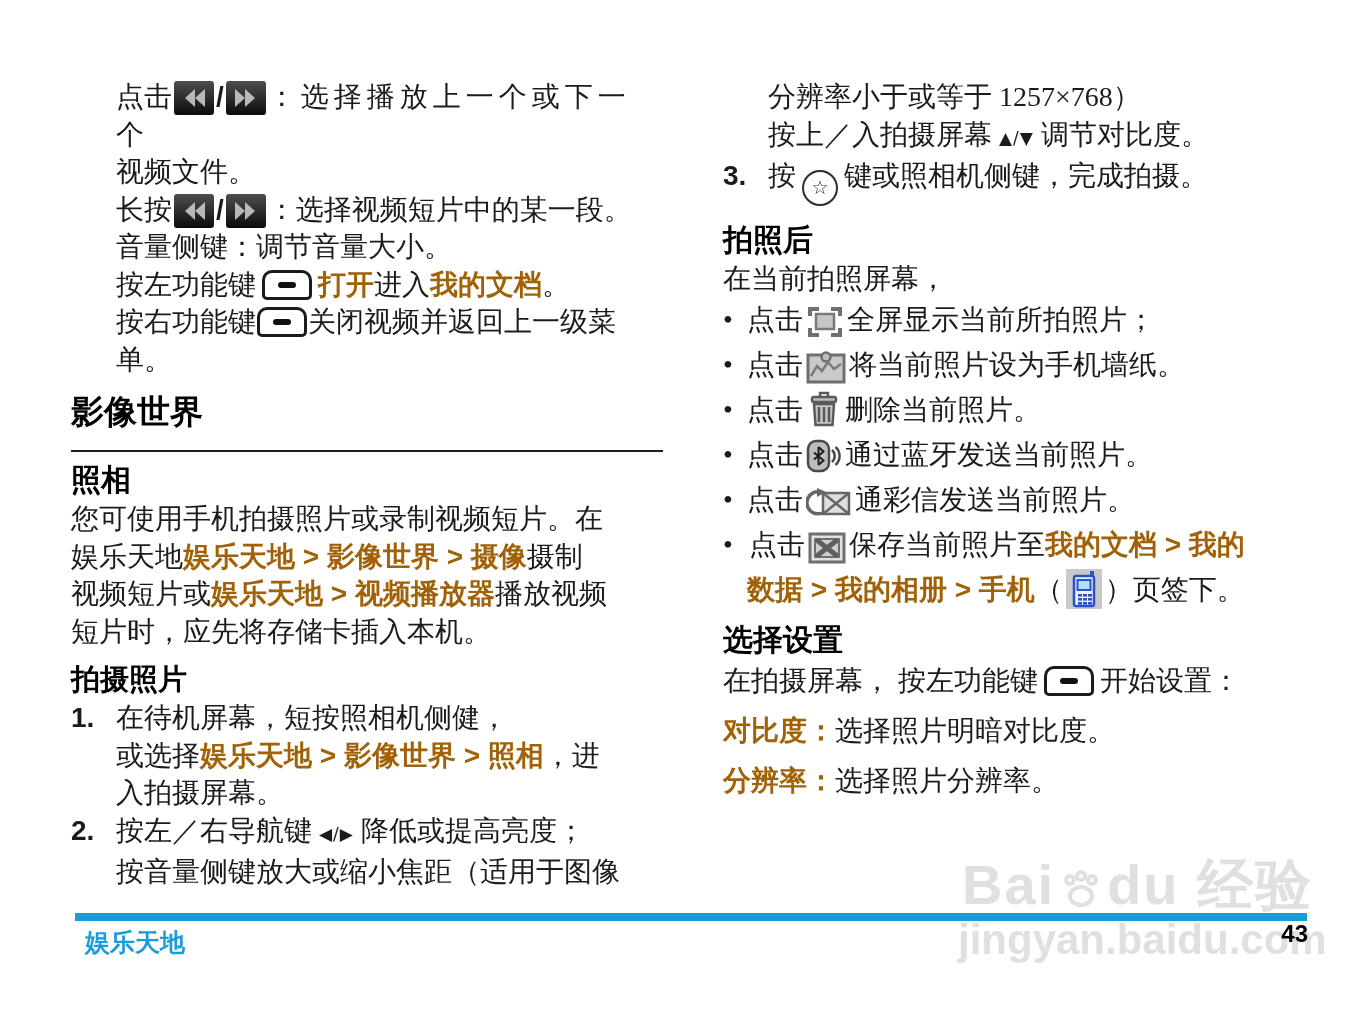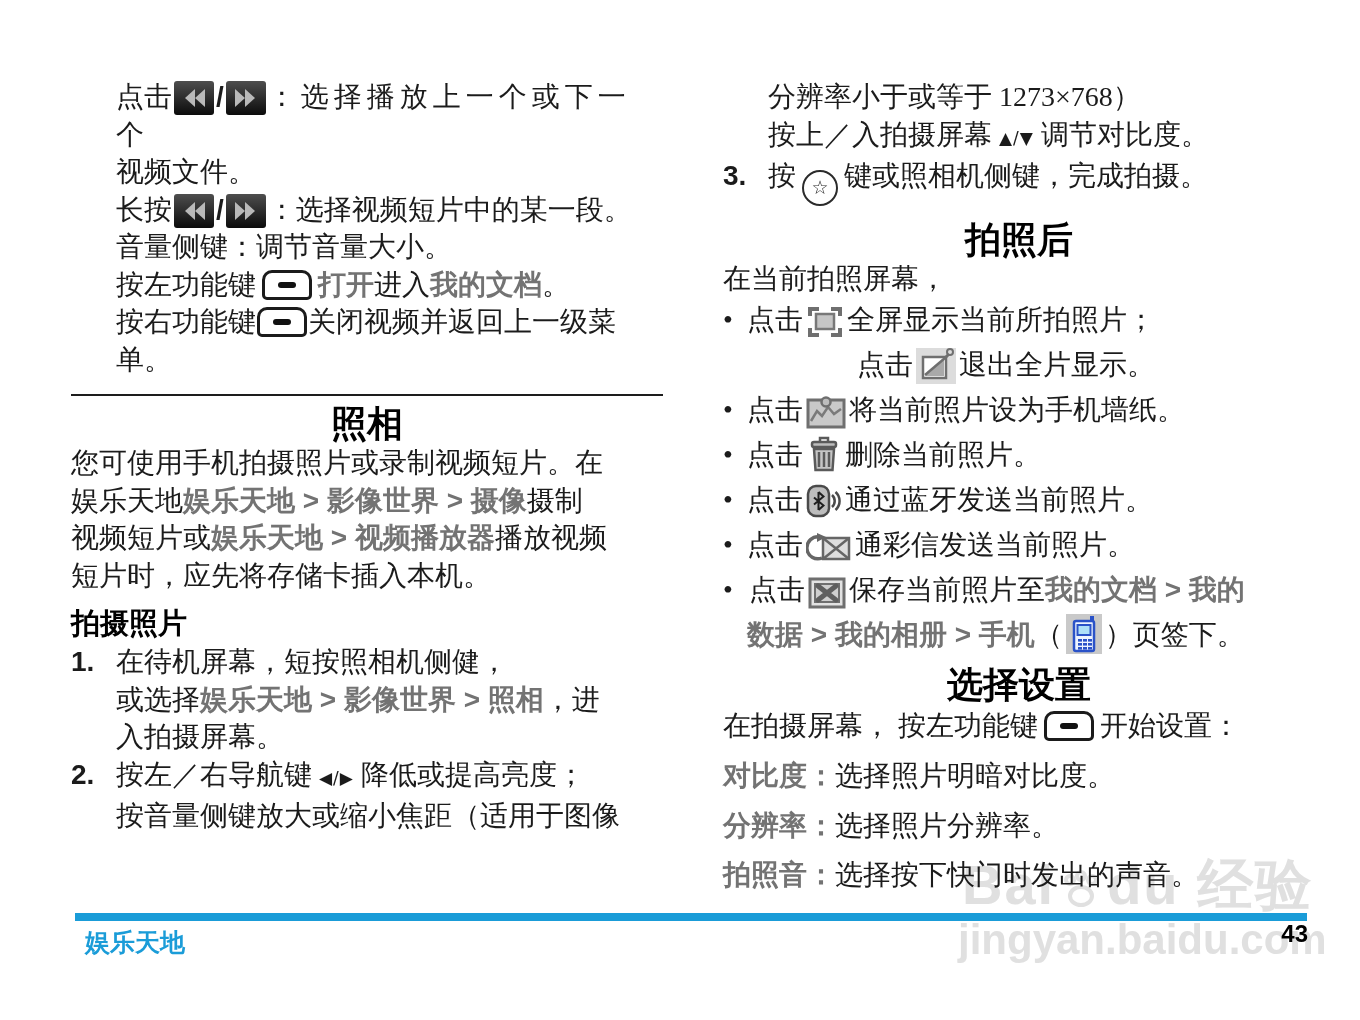--- a/index.html
+++ b/index.html
@@ -3,24 +3,24 @@
 <meta charset="utf-8">
 <style>
   html,body{margin:0;padding:0;background:#ffffff;}
   .page{position:relative;width:1360px;height:1020px;background:#fff;overflow:hidden;
         font-family:"Liberation Serif","DejaVu Serif",serif;font-size:28px;color:#1b1b1b;}
   .col{position:absolute;top:78px;width:592px;}
   .col-left{left:71px;}
   .col-right{left:723px;}
   .ln{line-height:37.5px;min-height:37.5px;}
   .sp6{letter-spacing:5px;}
-  .link{color:#737373;font-family:"Liberation Sans","DejaVu Sans",sans-serif;font-weight:bold;}
+  .link{color:#a16207;font-family:"Liberation Sans","DejaVu Sans",sans-serif;font-weight:bold;}
   .hd{font-family:"Liberation Sans","DejaVu Sans",sans-serif;font-weight:bold;color:#000;}
   .h-big{font-size:33px;line-height:44px;margin-top:12px;}
-  .h-mid{font-size:36px;line-height:40px;margin-top:8px;text-align:center;}
+  .h-mid{font-size:30px;line-height:40px;margin-top:8px;}
   .h-sub{font-size:29px;line-height:39px;margin-top:10px;}
   .divider{border:none;border-top:2px solid #1d1d1d;margin:16px 0 4px 0;width:100%;}
   .indent{padding-left:45px;}
   .numrow{display:flex;}
   .num{width:45px;flex:0 0 45px;font-family:"Liberation Sans","DejaVu Sans",sans-serif;font-weight:bold;}
   .brow{display:flex;}
   .dot{width:24px;flex:0 0 24px;line-height:45px;}
   .bln{line-height:45px;min-height:45px;text-align:right;}
   .arrows{font-family:"DejaVu Sans",sans-serif;font-size:17px;letter-spacing:1px;}
   
@@ -93,20 +93,21 @@
       <div class="ln">音量侧键：调节音量大小。</div>
       <div class="ln">
         <span>按左功能键</span><span class="softkey"></span><span class="link">打开</span><span>进入</span><span class="link">我的文档</span><span>。</span>
       </div>
       <div class="ln">
         <span>按右功能键</span><span class="softkey" style="margin:0 1px;"></span><span>关闭视频并返回上一级菜</span>
       </div>
       <div class="ln">单。</div>
     </div>
 
+    <div class="hd h-big">影像世界</div>
     <hr class="divider">
     <div class="hd h-mid">照相</div>
 
     <div>
       <div class="ln">您可使用手机拍摄照片或录制视频短片。在</div>
       <div class="ln">
         <span>娱乐天地</span><span class="link">娱乐天地 &gt; 影像世界 &gt; 摄像</span><span>摄制</span>
       </div>
       <div class="ln">
         <span>视频短片或</span><span class="link">娱乐天地 &gt; 视频播放器</span><span>播放视频</span>
@@ -132,21 +133,21 @@
         <div class="ln">
           <span>按左／右导航键 </span><span class="arrows">◀/▶</span><span> 降低或提高亮度；</span>
         </div>
         <div class="ln">按音量侧键放大或缩小焦距（适用于图像</div>
       </div>
     </div>
   </div>
 
   <div class="col col-right">
     <div style="padding-left:45px;">
-      <div class="ln">分辨率小于或等于 1273×768）</div>
+      <div class="ln">分辨率小于或等于 1257×768）</div>
       <div class="ln">
         <span>按上／入拍摄屏幕 </span><span class="arrows">▲/▼</span><span> 调节对比度。</span>
       </div>
     </div>
     <div class="numrow">
       <div class="num ln">3.</div>
       <div class="ln">
         <span>按</span><span class="starkey">
               <span>☆</span>
             </span><span>键或照相机侧键，完成拍摄。</span>
@@ -157,30 +158,20 @@
     <div class="ln">在当前拍照屏幕，</div>
 
     <div class="brow">
       <div class="dot">•</div>
       <div>
         <div class="bln">
           <span>点击</span><span class="gicon"><svg width="38" height="34" viewBox="0 0 38 34">
                   <rect x="10" y="9" width="18" height="15" fill="#c6c6c6" stroke="#787878" stroke-width="2.5"></rect>
                   <path d="M4,11 V4 H13 M25,4 H34 V11 M34,23 V30 H25 M13,30 H4 V23" fill="none" stroke="#6f6f6f" stroke-width="4"></path>
                 </svg></span><span>全屏显示当前所拍照片；</span>
-        </div>
-        <div class="bln">
-          <span>点击</span><span class="gicon"><svg width="40" height="38" viewBox="0 0 40 38">
-                  <rect x="0" y="2" width="40" height="36" fill="#dcdcdc"></rect>
-                  <rect x="7" y="11" width="23" height="21" fill="#fff" stroke="#6f6f6f" stroke-width="2.5"></rect>
-                  <path d="M9,30 L28,13 L28,30 Z" fill="#a9a9a9"></path>
-                  <path d="M9,29 L29,12" stroke="#6f6f6f" stroke-width="2.5"></path>
-                  <path d="M29,12 L33,8" stroke="#6f6f6f" stroke-width="3"></path>
-                  <circle cx="34" cy="6" r="3" fill="none" stroke="#6f6f6f" stroke-width="2"></circle>
-                </svg></span><span>退出全片显示。</span>
         </div>
       </div>
     </div>
 
     <div class="brow">
       <div class="dot">•</div>
       <div class="bln">
         <span>点击</span><span class="gicon"><svg width="40" height="34" viewBox="0 0 40 34">
                 <rect x="2" y="5" width="36" height="27" fill="#c9c9c9" stroke="#6f6f6f" stroke-width="3"></rect>
                 <polyline points="5,26 11,16 16,21 22,12 28,19 35,14" fill="none" stroke="#7a7a7a" stroke-width="2.5"></polyline>
@@ -261,23 +252,20 @@
       <span>在拍摄屏幕， 按左功能键</span><span class="softkey"></span><span>开始设置：</span>
     </div>
 
     <div style="margin-top:10px;">
       <div class="ln" style="margin-bottom:12px;">
         <span class="link">对比度：</span><span>选择照片明暗对比度。</span>
       </div>
       <div class="ln" style="margin-bottom:12px;">
         <span class="link">分辨率：</span><span>选择照片分辨率。</span>
       </div>
-      <div class="ln">
-        <span class="link">拍照音：</span><span>选择按下快门时发出的声音。</span>
-      </div>
     </div>
   </div>
   </div>
 
   <div class="fbar"></div>
   <div class="ftab">娱乐天地</div>
   <div class="fpage">43</div>
 
 </div>
 

